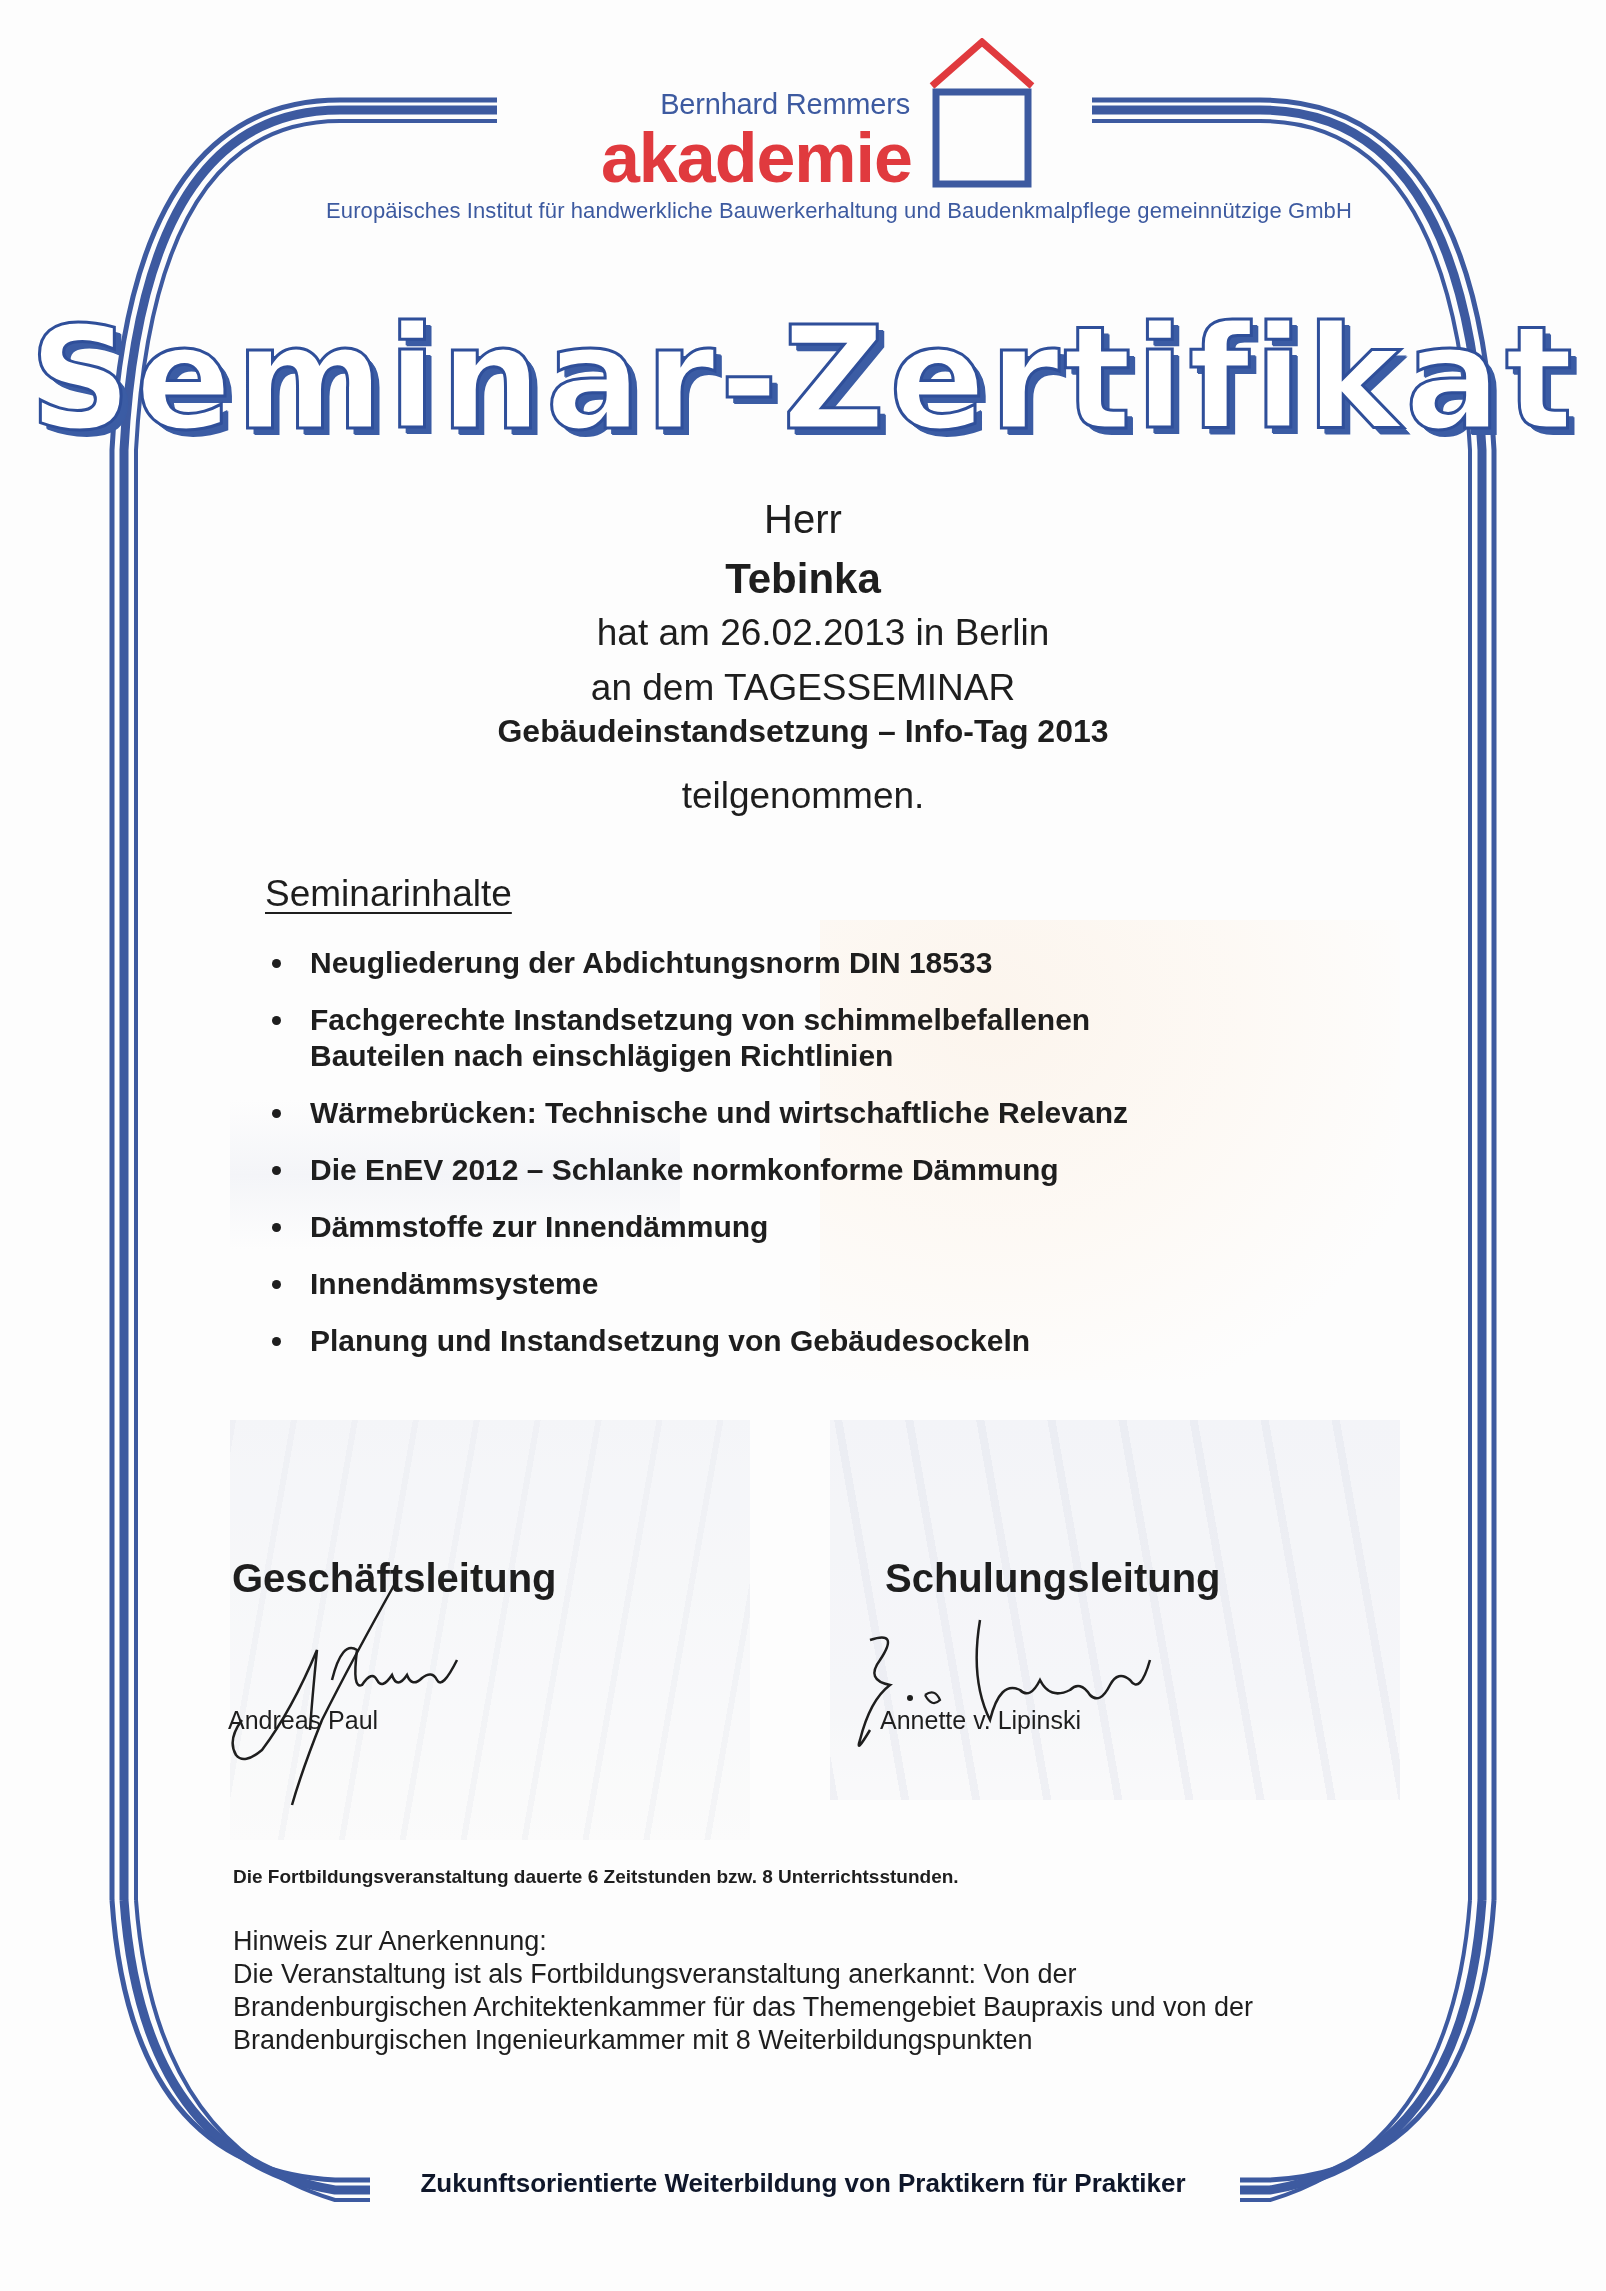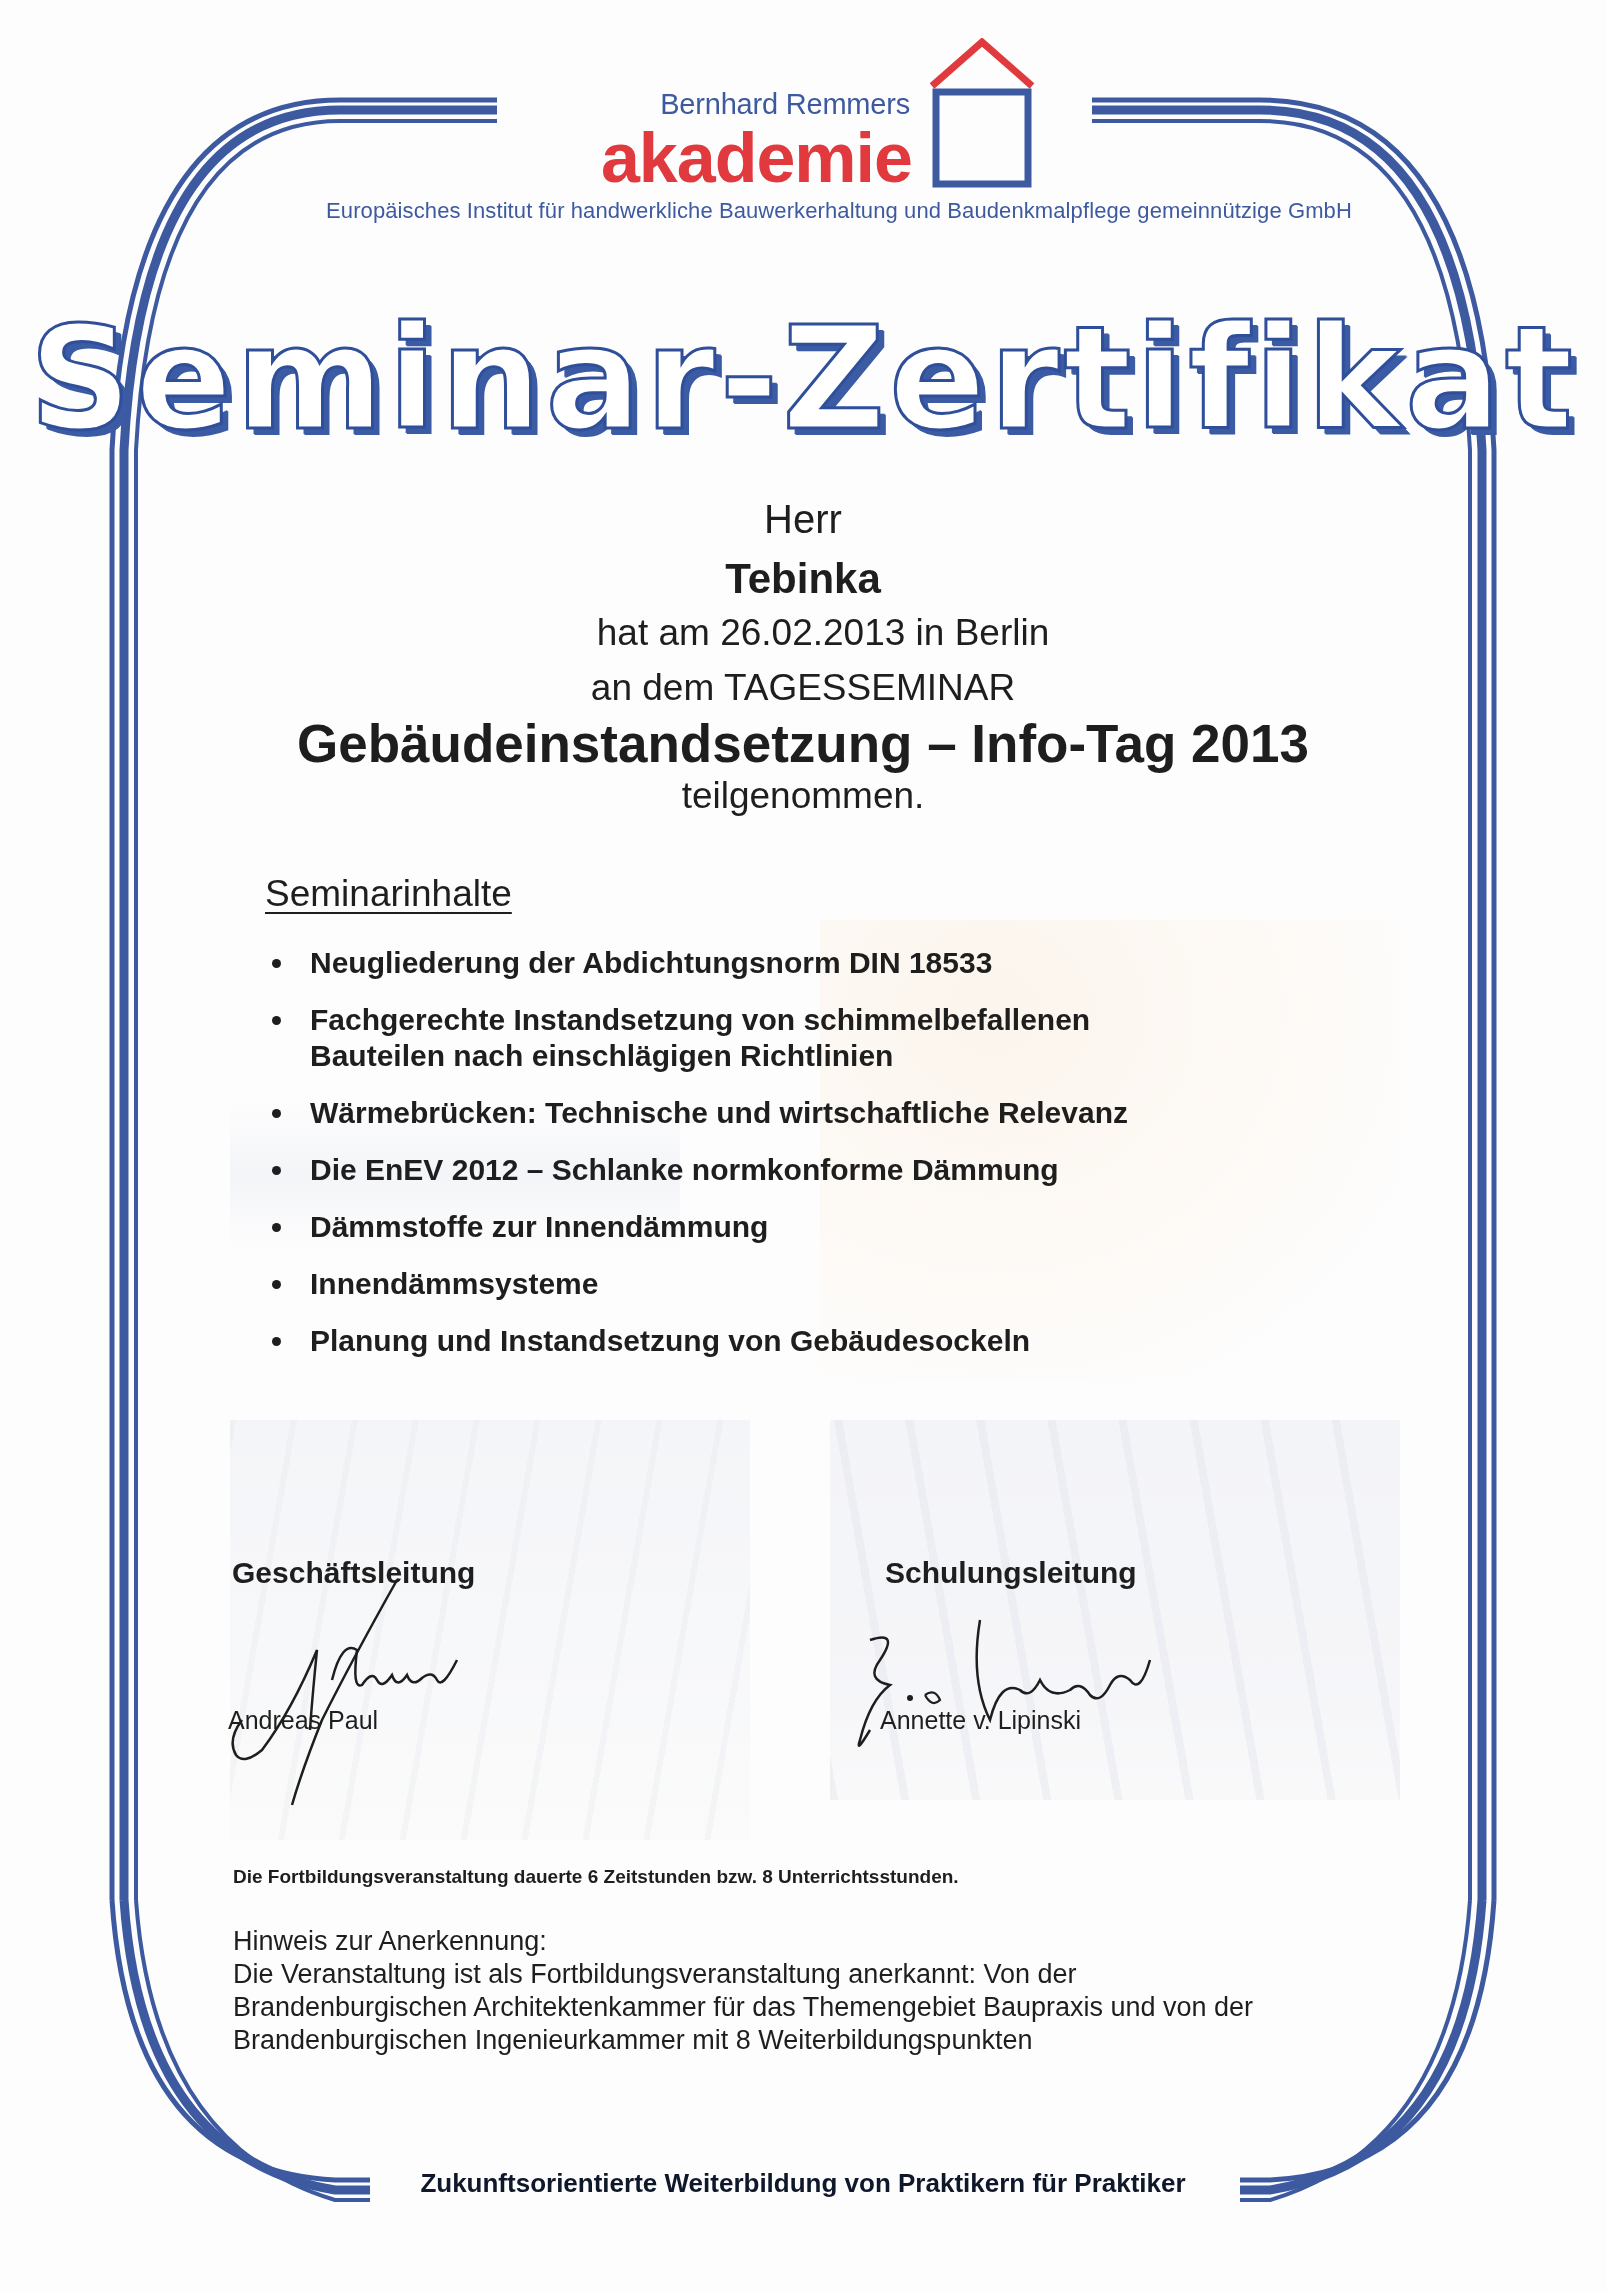--- a/index.html
+++ b/index.html
@@ -56,38 +56,38 @@
       color:#ffffff;
       -webkit-text-stroke:3px #2f4f9a;
       text-shadow: 6px 6px 0 #3b5ca4, 7px 7px 0 #3b5ca4;
       margin-top: 20px;
     }
 
     .herr { top:497px; font-size:40px; font-weight:normal; }
     .name { top:555px; font-size:42px; font-weight:bold; }
     .line1 { top:612px; font-size:37px;padding-left:20px; }
     .line2 { top:667px; font-size:37px; }
-    .seminar-name { top:713px; font-size:53px; font-weight:bold; }
+    .seminar-name { top:713px; font-size:32px; font-weight:bold; }
     .line3 { top:775px; font-size:37px; }
 
     .contents-heading {
       left:265px; top:873px; font-size:37px; text-decoration:underline;
       text-underline-offset:6px; text-decoration-thickness:2px;
     }
     .bullets { left:262px; top:945px; width:1000px; margin:0; padding:0; list-style:none; }
     .bullets li {
       position:relative; padding-left:48px; font-size:30px; font-weight:bold;
       line-height:36px; margin-bottom:21px;
     }
     .bullets li .dot {
       position:absolute; left:10px; top:14px; width:9px; height:9px;
       border-radius:50%; background:#1e1e1e;
     }
 
-    .sig-label { font-size:30px; font-weight:bold; top:1556px; }
+    .sig-label { font-size:40px; font-weight:bold; top:1556px; }
     .sig-name { font-size:25px; top:1706px; }
     .sig-left-label { left:232px; }
     .sig-right-label { left:885px; }
     .sig-left-name { left:228px; }
     .sig-right-name { left:880px; }
     .signature-svg { position:absolute; overflow:visible; }
 
     .duration { left:233px; top:1866px; font-size:19px;font-weight:bold; }
     .note { left:233px; top:1925px; font-size:27px; line-height:33px; width:1200px; }
 

